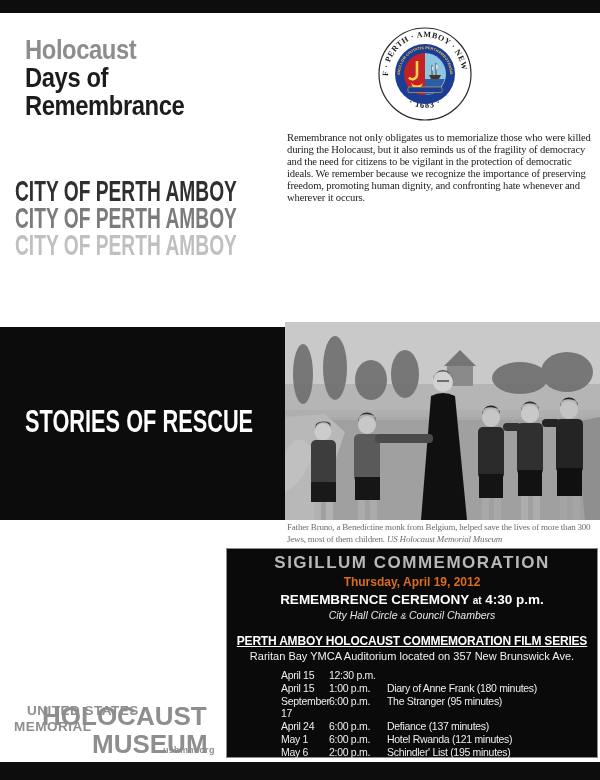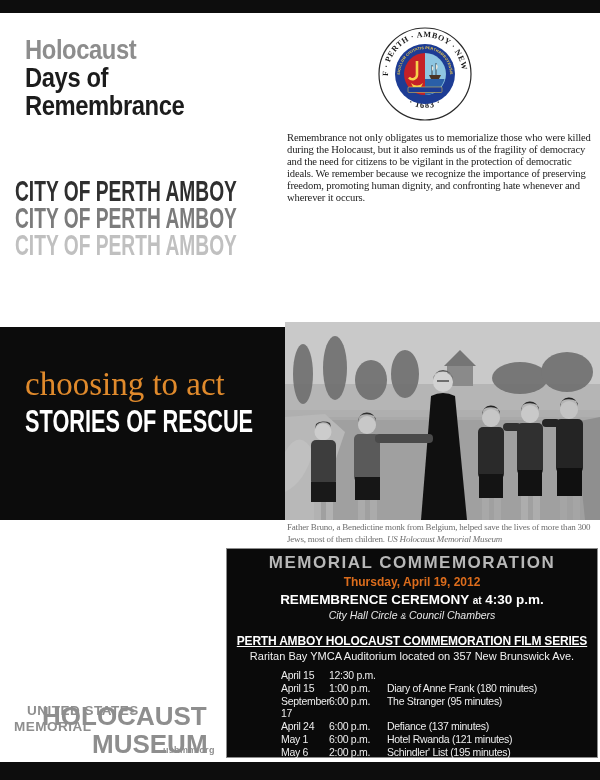--- a/index.html
+++ b/index.html
@@ -119,21 +119,20 @@
   </div>
 
   <div class="city">
     <span class="cline c1">CITY OF PERTH AMBOY</span>
     <span class="cline c2">CITY OF PERTH AMBOY</span>
     <span class="cline c3">CITY OF PERTH AMBOY</span>
   </div>
 
   <div class="band">
     <div class="band-black">
-      <div class="choosing">choosing to act</div>
       <div class="stories">STORIES OF RESCUE</div>
     </div>
     <svg class="photo" viewBox="0 0 315 198" preserveAspectRatio="none" aria-hidden="true">
       <rect width="315" height="198" fill="#c9c9c9"></rect>
       <rect y="62" width="315" height="40" fill="#b5b5b5"></rect>
       <rect y="95" width="315" height="103" fill="#a0a0a0"></rect>
       <g fill="#6f6f6f" opacity="0.9">
         <ellipse cx="18" cy="52" rx="10" ry="30"></ellipse>
         <ellipse cx="50" cy="46" rx="12" ry="32"></ellipse>
         <ellipse cx="86" cy="58" rx="16" ry="20"></ellipse>
@@ -193,21 +192,21 @@
         <rect x="288" y="174" width="7" height="24" fill="#a5a5a5"></rect>
       </g>
     </svg>
   </div>
 
   <div class="caption">
     <span>Father Bruno, a Benedictine monk from Belgium, helped save the lives of more than 300 Jews, most of them children. </span><span class="credit">US Holocaust Memorial Museum</span>
   </div>
 
   <div class="event">
-    <div class="ev-title">MEMORIAL COMMEMORATION</div>
+    <div class="ev-title">SIGILLUM COMMEMORATION</div>
     <div class="ev-date">Thursday, April 19, 2012</div>
     <div class="ev-line">
       <span>REMEMBRENCE CEREMONY</span>
       <span class="at">at</span>
       <span>4:30 p.m.</span>
     </div>
     <div class="ev-loc">
       <span>City Hall Circle</span>
       <span class="amp">&amp;</span>
       <span>Council Chambers</span>

